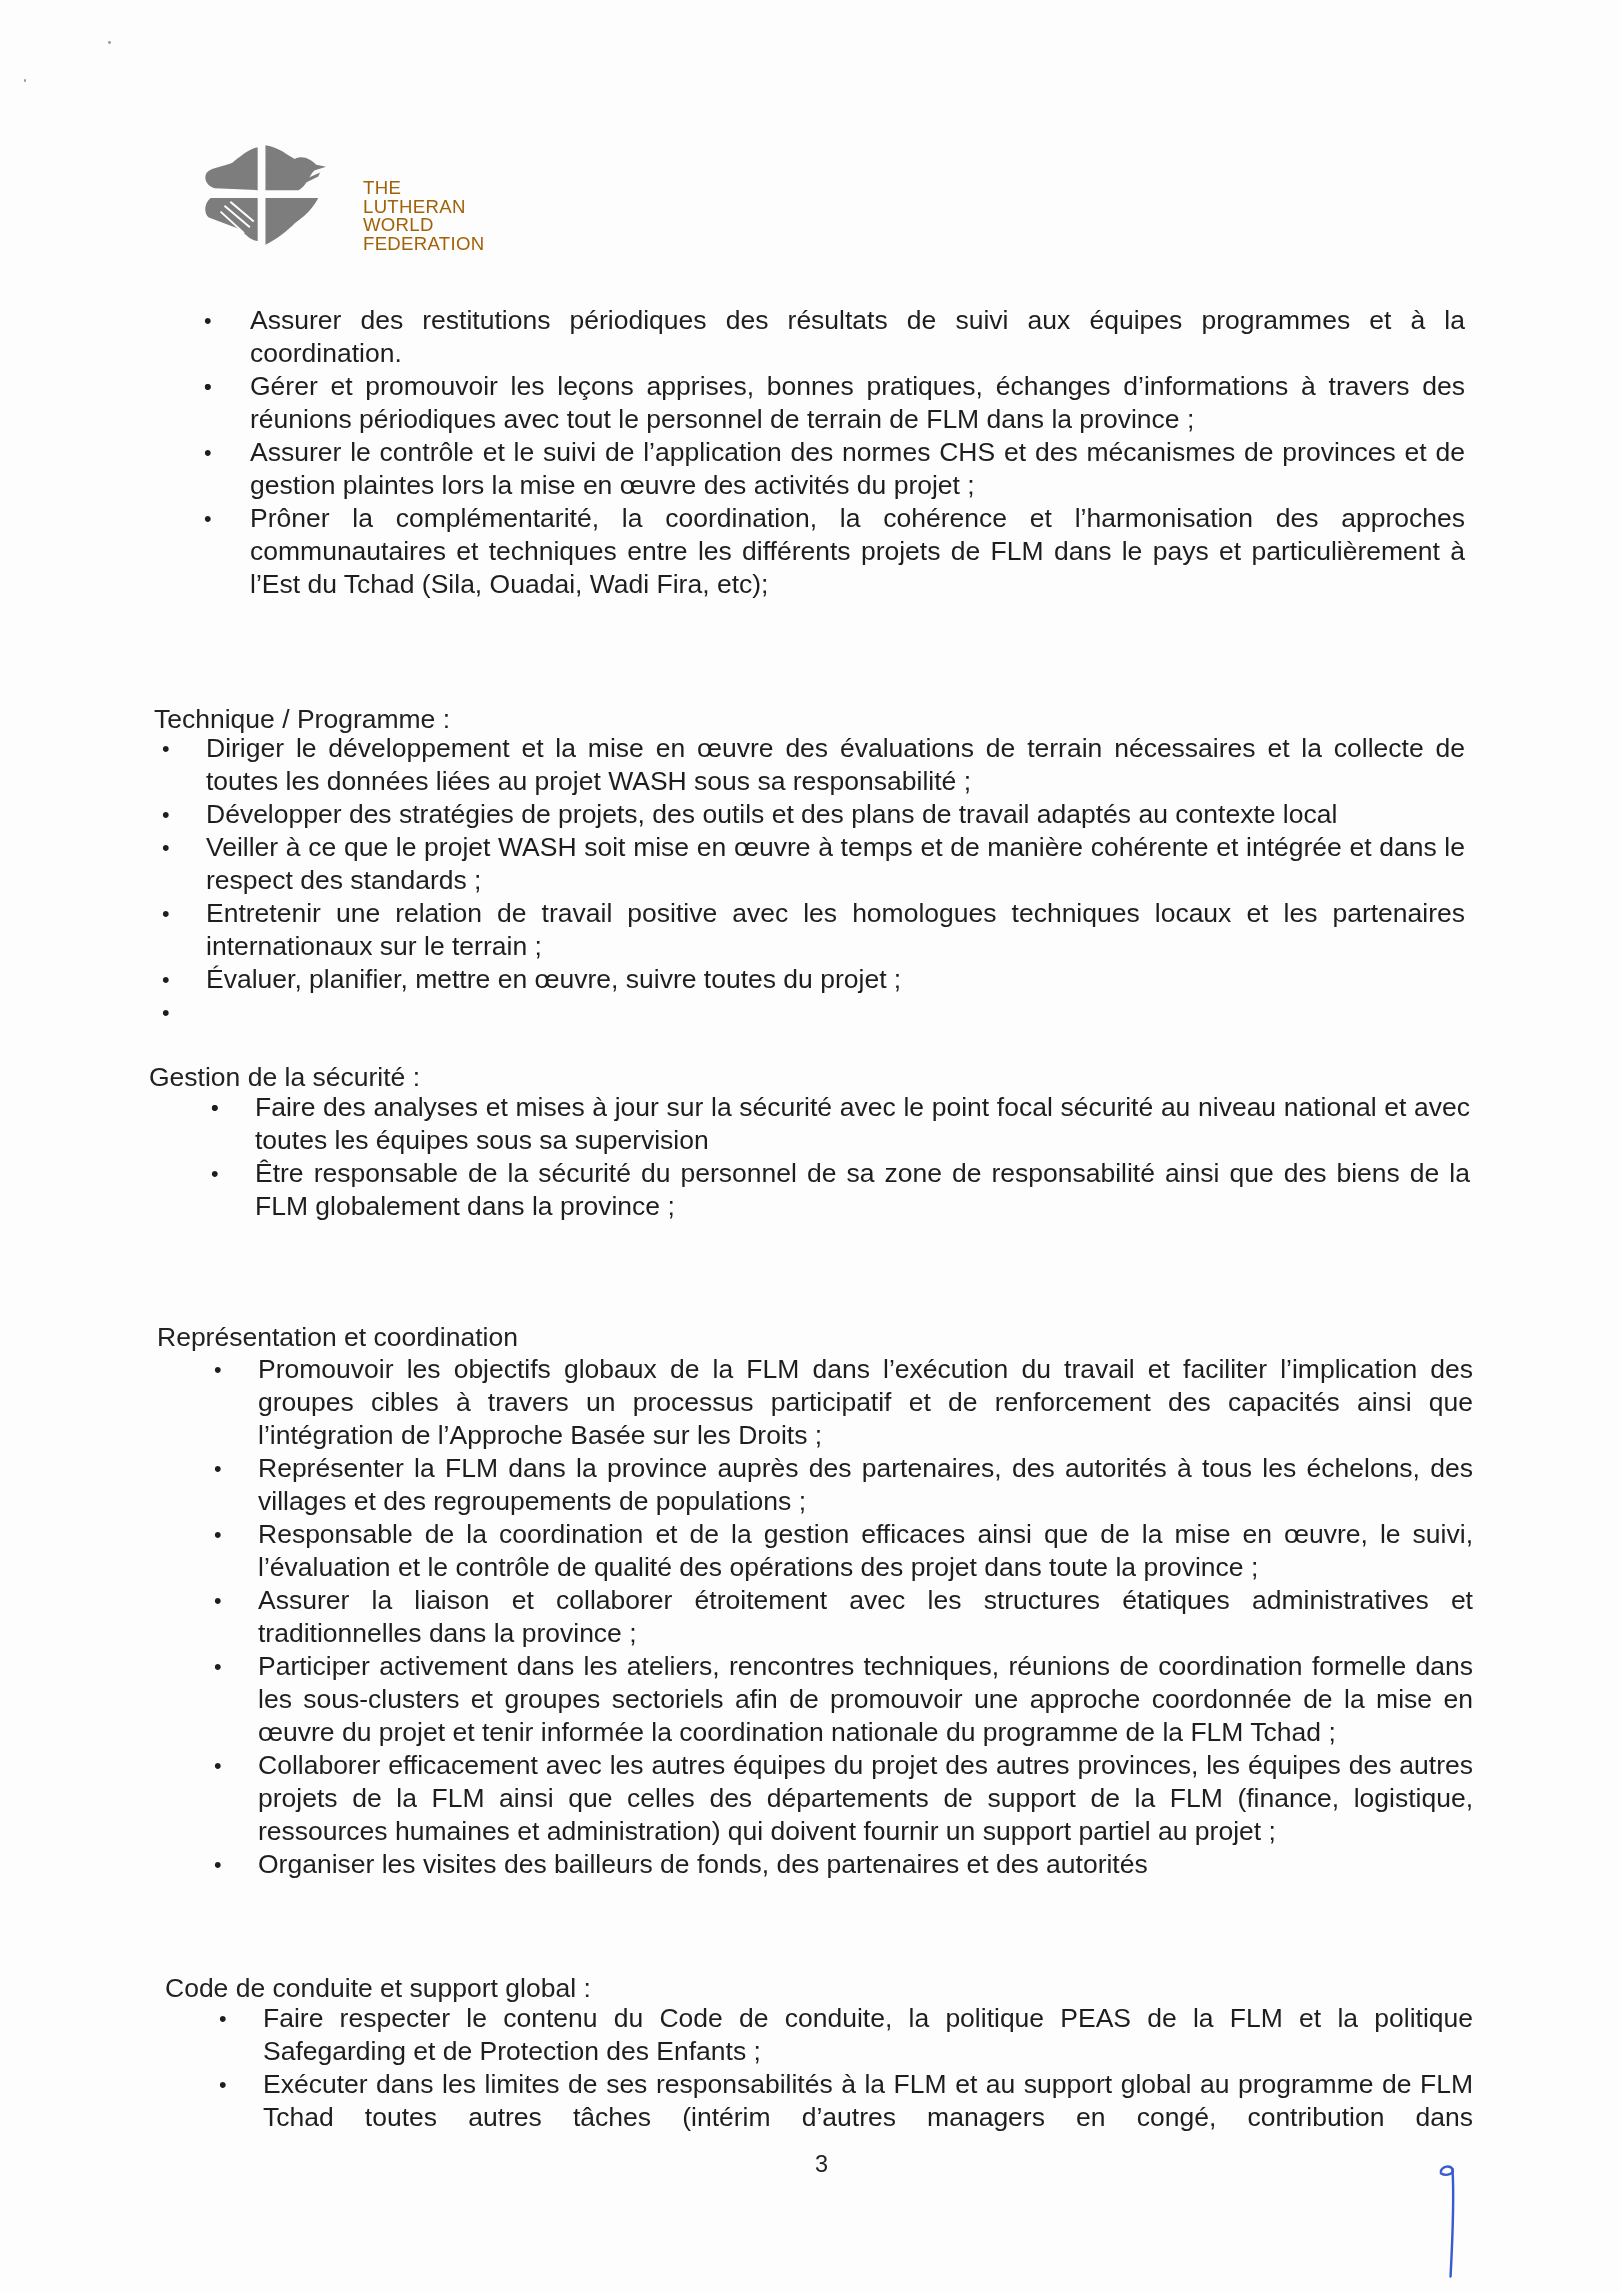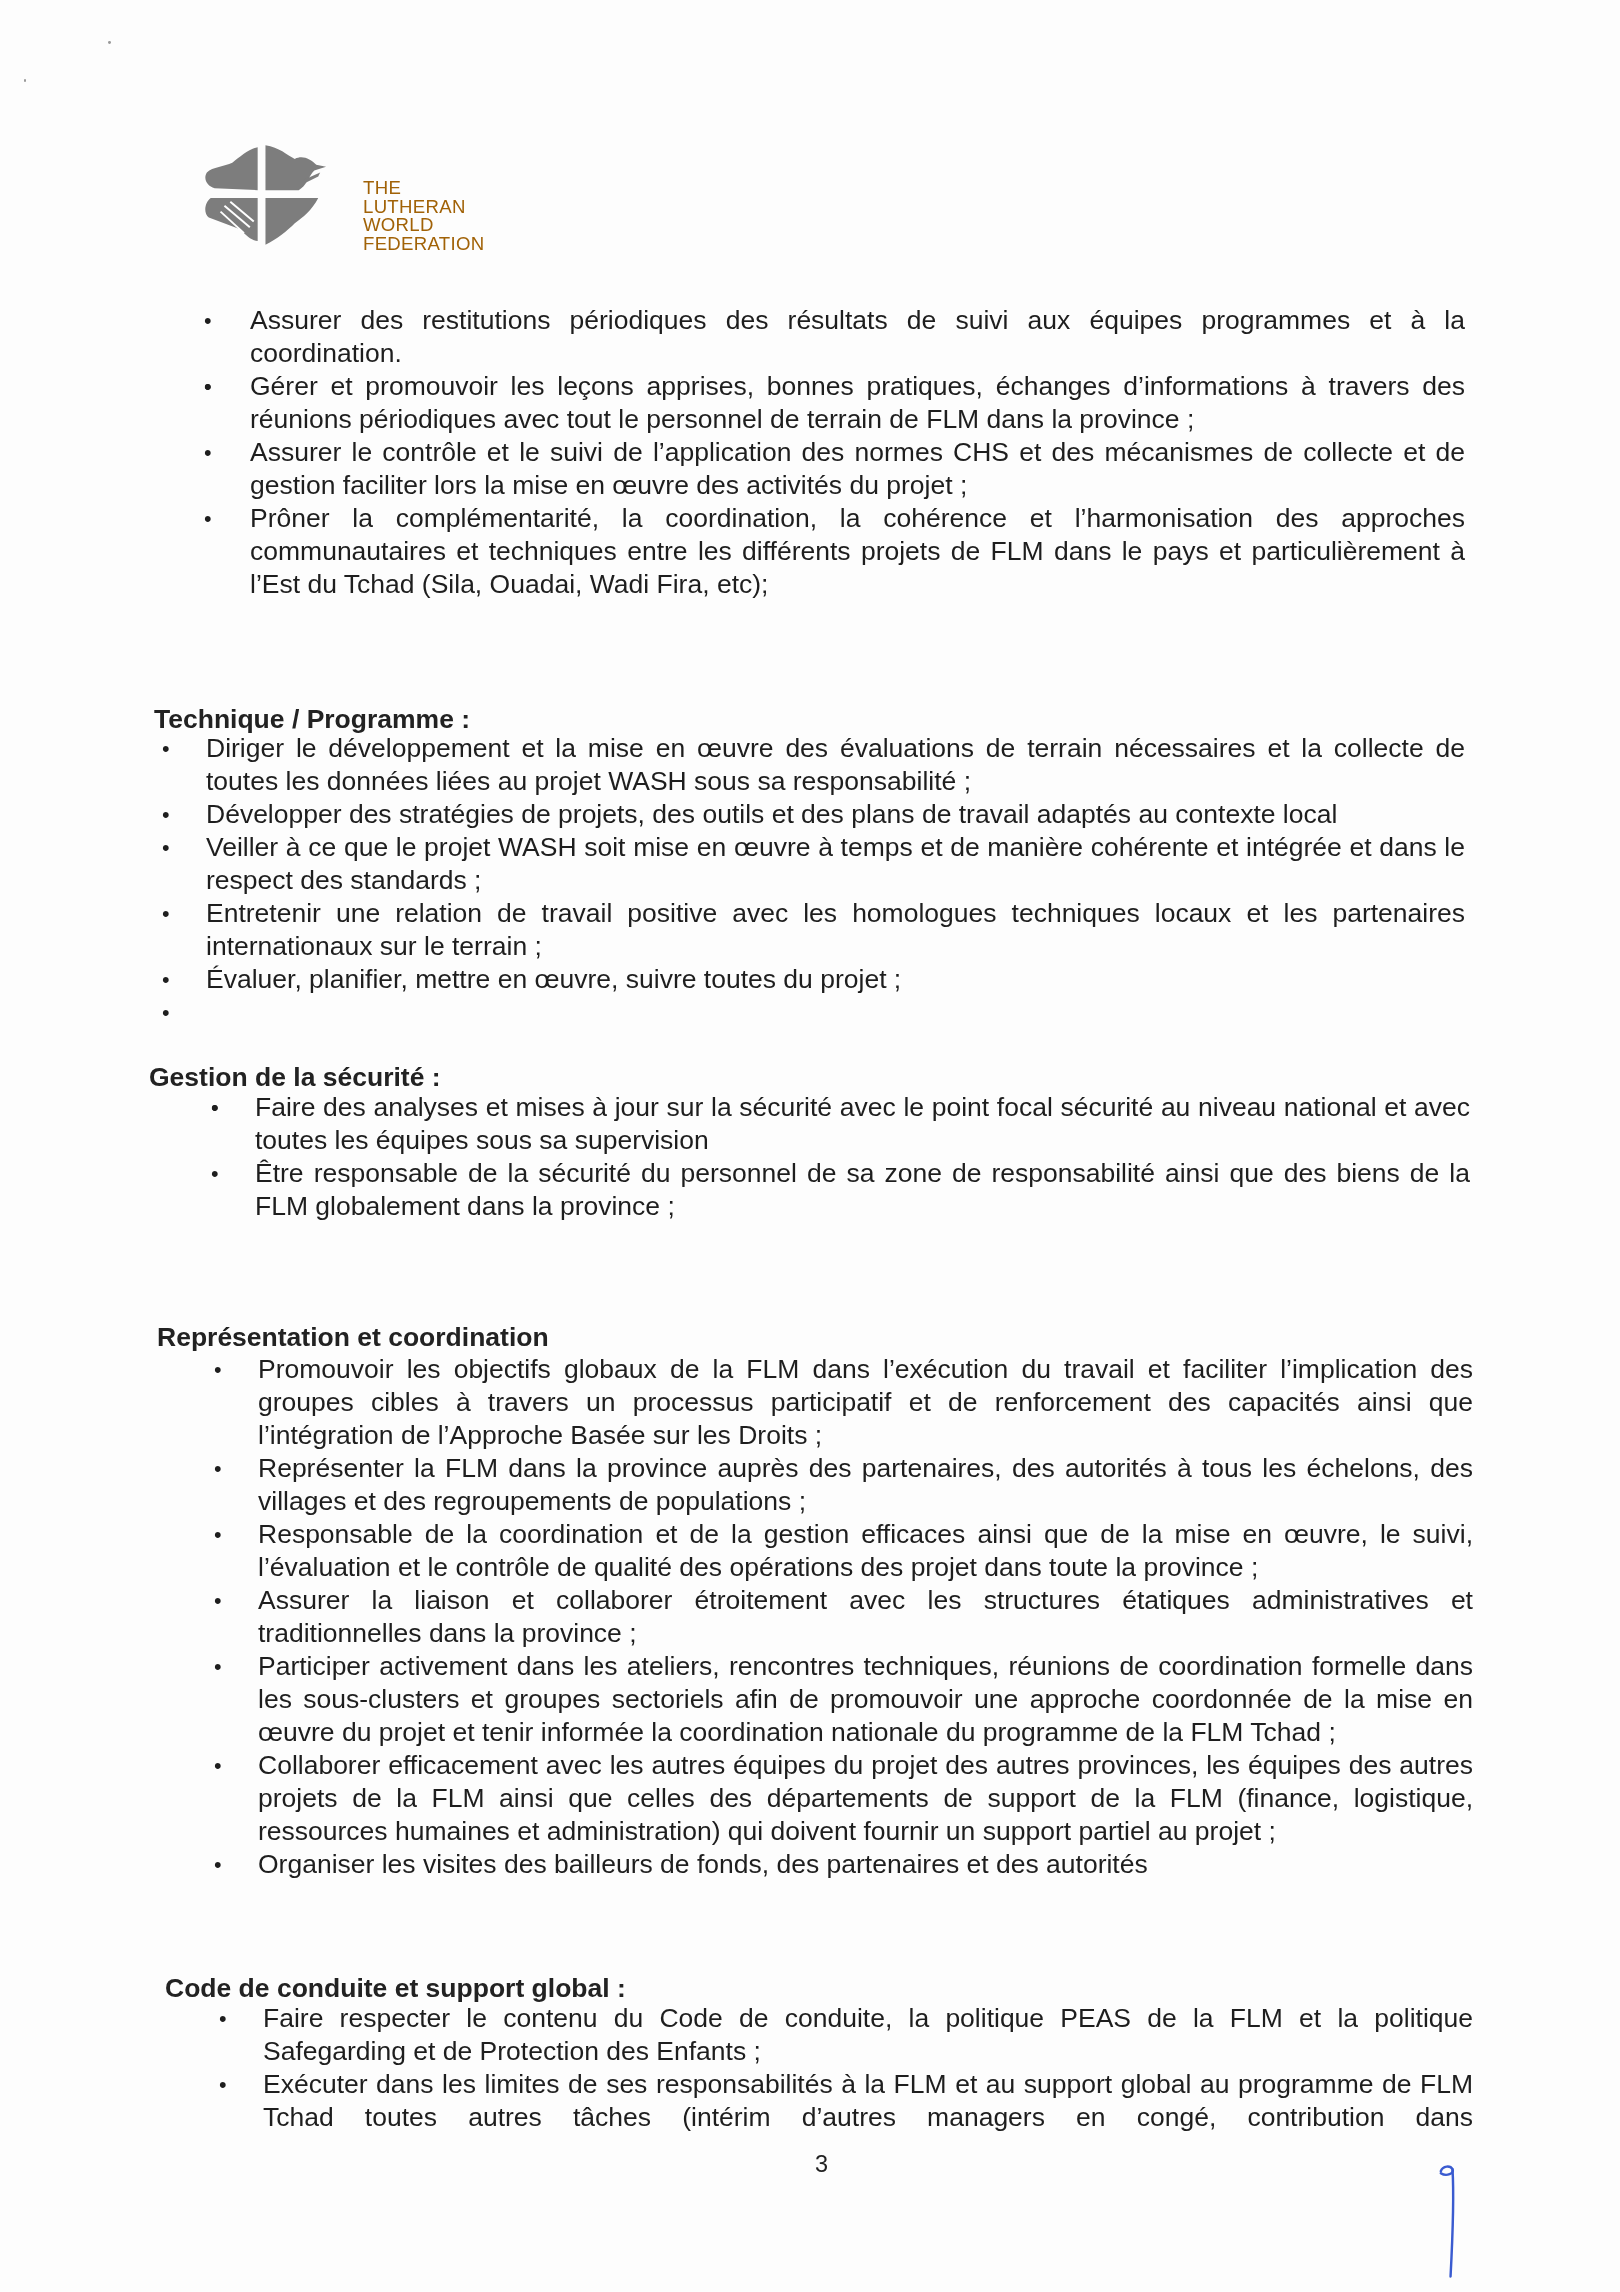--- a/index.html
+++ b/index.html
@@ -13,21 +13,21 @@
     }
     .speck { position: absolute; width: 2.9px; height: 2.9px; border-radius: 50%; background: #9a9a9a; }
     .logo { position: absolute; left: 201px; top: 137px; width: 294px; height: 127px; }
     .logo-mark { position: absolute; left: 0; top: 0; width: 127px; height: 118px; }
     .logo-text {
       position: absolute; left: 162px; top: 42px;
       font-size: 18.6px; line-height: 18.6px; color: #a16207; letter-spacing: 0.3px;
     }
     .logo-text div { white-space: nowrap; }
     .heading {
-      position: absolute; font-weight: bold; font-size: 26.5px; line-height: 32px; color: #222;
+      position: absolute; font-weight: normal; font-size: 26.5px; line-height: 32px; color: #222;
       white-space: nowrap;
     }
     ul.items { list-style: none; margin: 0; padding: 0; position: absolute; }
     ul.items li {
       position: relative; font-size: 26.5px; line-height: 33px; text-align: justify;
       text-align-last: left;
     }
     ul.items li .bullet {
       position: absolute; top: 0; font-size: 21.6px; line-height: 33px;
     }
@@ -66,21 +66,21 @@
     <div>LUTHERAN</div>
     <div>WORLD</div>
     <div>FEDERATION</div>
   </div>
 </div>
 
 <ul class="items" style="left:250px; top:304px; width:1215px;">
   <li><span class="bullet" style="left:-46px">•</span><span>Assurer des restitutions périodiques des résultats de suivi aux équipes programmes et à la coordination.</span></li>
   <li><span class="bullet" style="left:-46px">•</span></li>
   <li><span class="bullet" style="left:-46px">•</span><span>Gérer et promouvoir les leçons apprises, bonnes pratiques, échanges d’informations à travers des réunions périodiques avec tout le personnel de terrain de FLM dans la province ;</span></li>
-  <li><span class="bullet" style="left:-46px">•</span><span>Assurer le contrôle et le suivi de l’application des normes CHS et des mécanismes de collecte et de gestion faciliter lors la mise en œuvre des activités du projet ;</span></li>
+  <li><span class="bullet" style="left:-46px">•</span><span>Assurer le contrôle et le suivi de l’application des normes CHS et des mécanismes de provinces et de gestion plaintes lors la mise en œuvre des activités du projet ;</span></li>
   <li><span class="bullet" style="left:-46px">•</span><span>Prôner la complémentarité, la coordination, la cohérence et l’harmonisation des approches communautaires et techniques entre les différents projets de FLM dans le pays et particulièrement à l’Est du Tchad (Sila, Ouadai, Wadi Fira, etc);</span></li>
 </ul>
 
 <div class="heading" style="left:154px; top:703px;">Technique / Programme :</div>
 <ul class="items" style="left:206px; top:732px; width:1259px;">
   <li><span class="bullet" style="left:-44px">•</span><span>Diriger le développement et la mise en œuvre des évaluations de terrain nécessaires et la collecte de toutes les données liées au projet WASH sous sa responsabilité ;</span></li>
   <li><span class="bullet" style="left:-44px">•</span><span>Développer des stratégies de projets, des outils et des plans de travail adaptés au contexte local</span></li>
   <li><span class="bullet" style="left:-44px">•</span><span>Veiller à ce que le projet WASH soit mise en œuvre à temps et de manière cohérente et intégrée et dans le respect des standards ;</span></li>
   <li><span class="bullet" style="left:-44px">•</span><span>Entretenir une relation de travail positive avec les homologues techniques locaux et les partenaires internationaux sur le terrain ;</span></li>
   <li><span class="bullet" style="left:-44px">•</span><span>Évaluer, planifier, mettre en œuvre, suivre toutes du projet ;</span></li>

